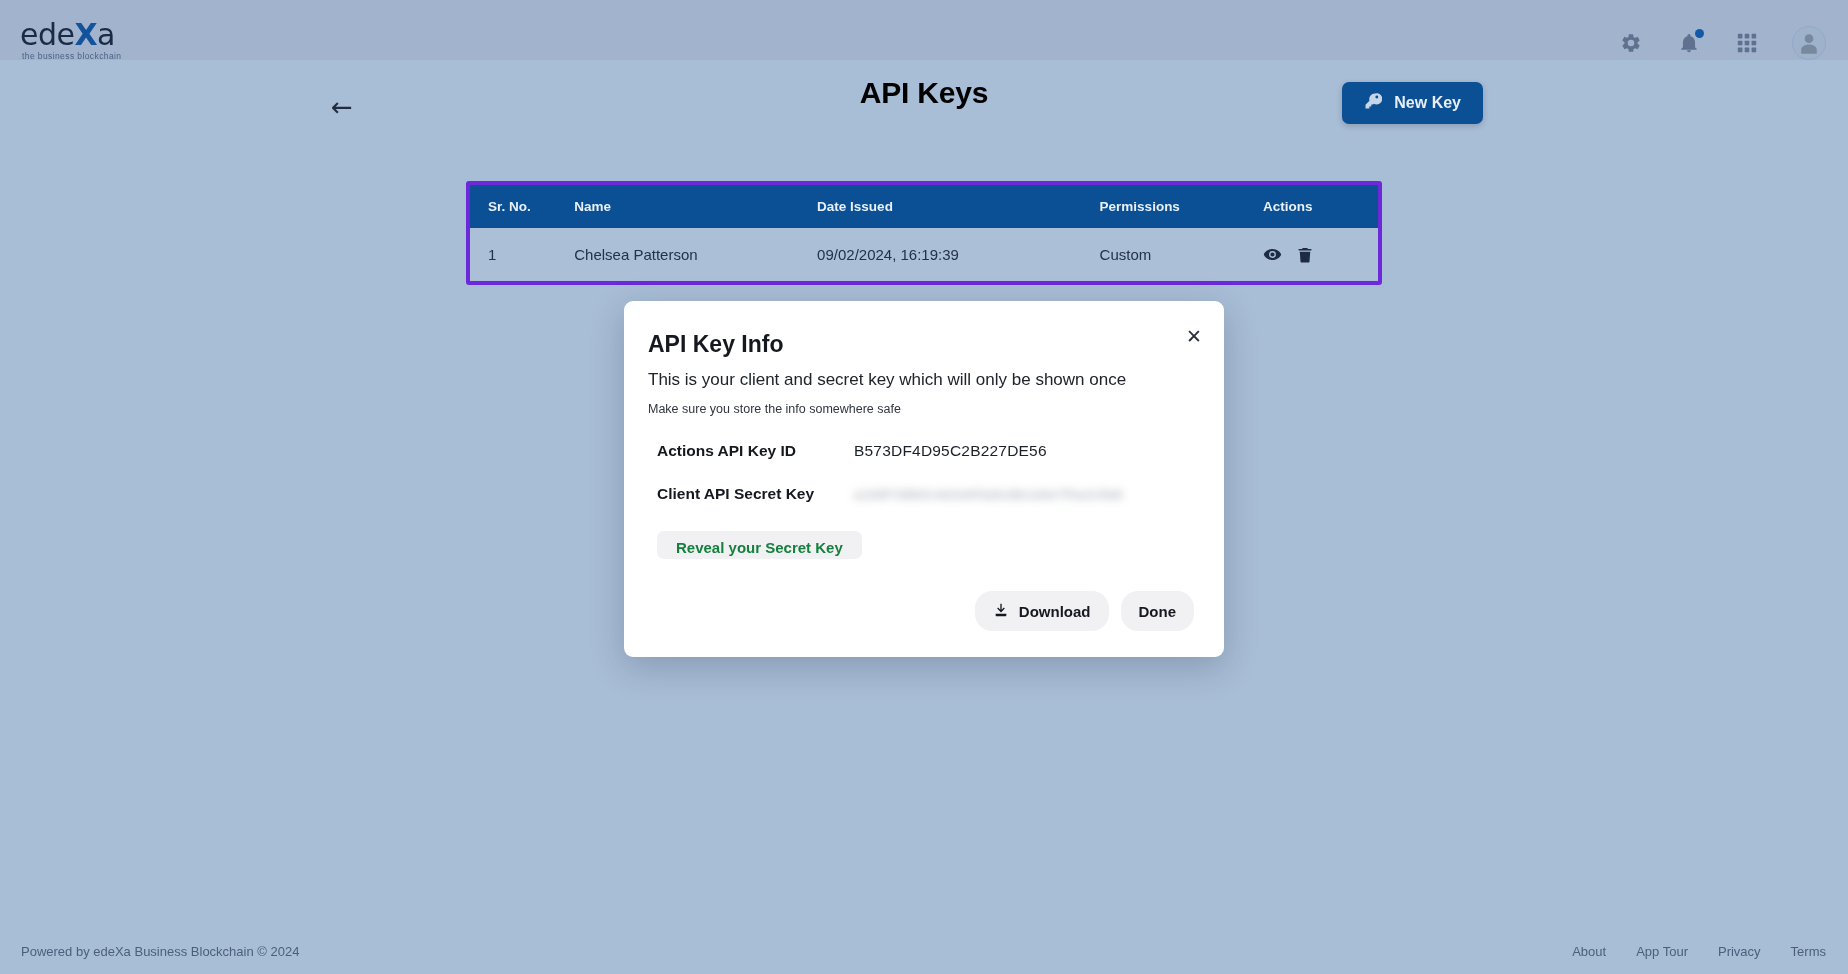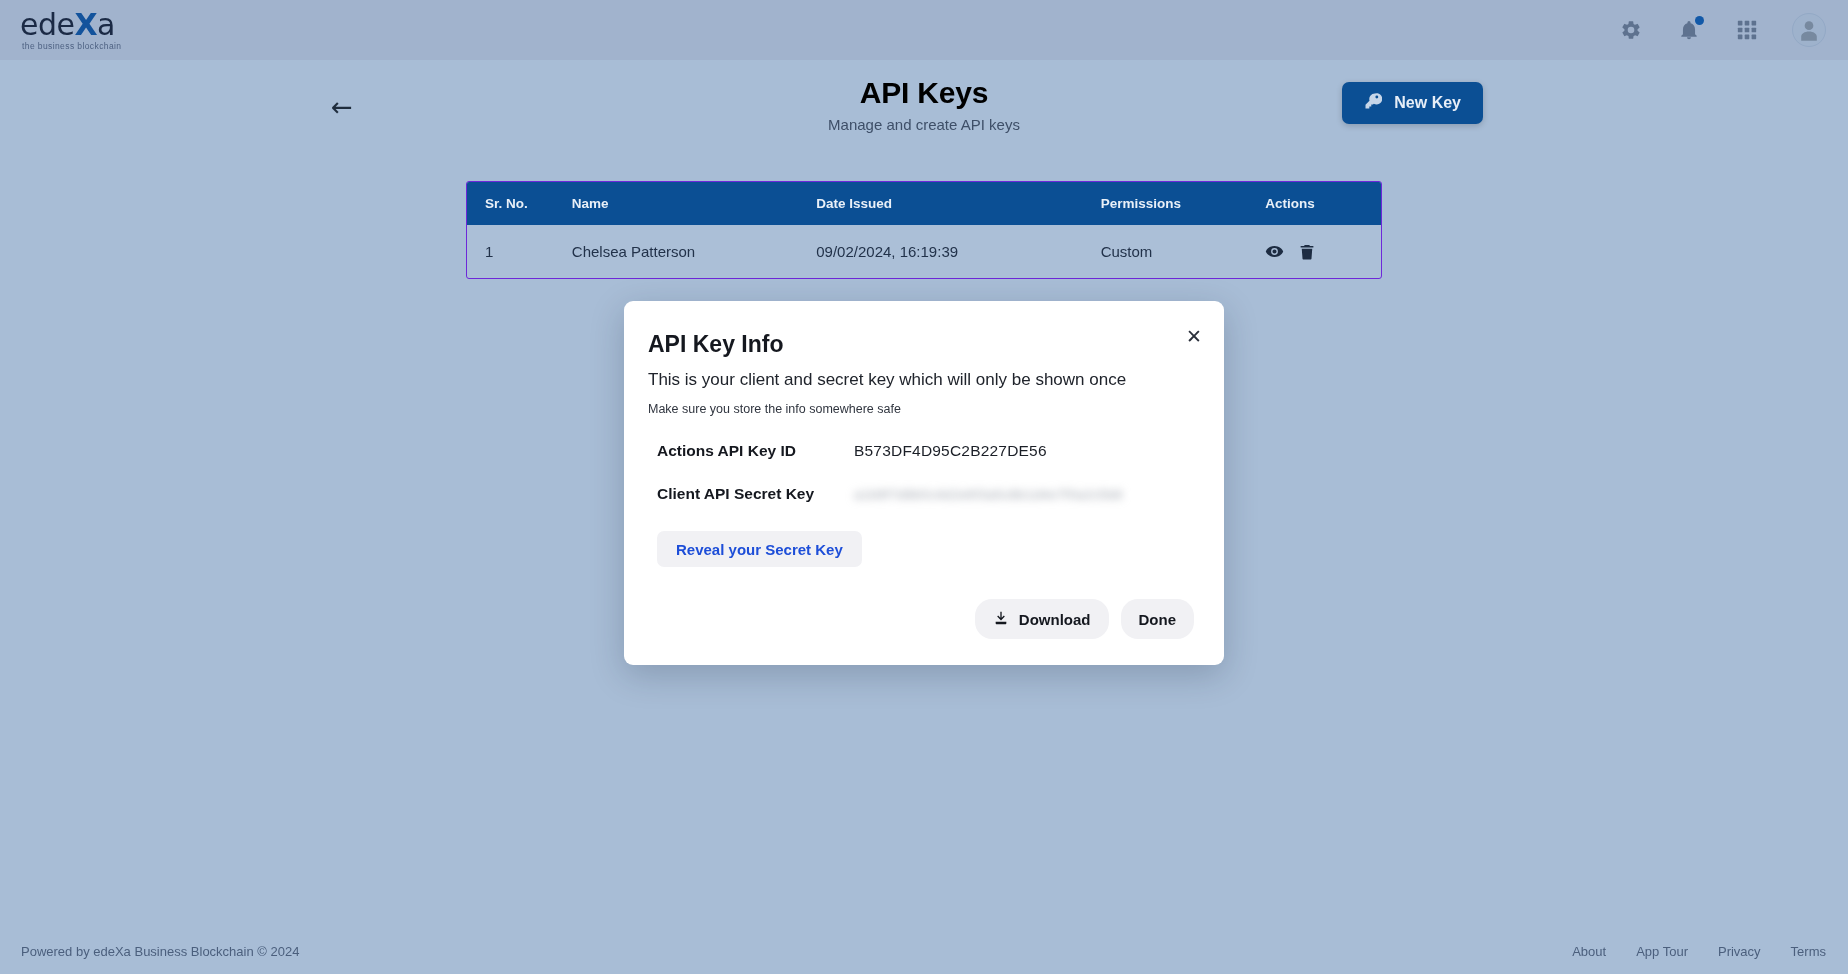--- a/index.html
+++ b/index.html
@@ -15,21 +15,21 @@
     background: #a8bdd6;
     color: #1f2d3d;
     position: relative;
   }
 
   
   .topbar {
     height: 60px;
     background: #a1b3cd;
     display: flex;
-    align-items: center;
+    align-items: flex-end;
     justify-content: space-between;
     padding: 0 22px 0 20px;
   }
 
   .logo-wrap {
     display: flex;
     flex-direction: column;
     line-height: 1;
     user-select: none;
   }
@@ -136,21 +136,21 @@
     gap: 12px;
     cursor: pointer;
     box-shadow: 0 2px 6px rgba(0,0,0,0.18);
   }
   .new-key-btn svg { fill: #c6d6e9; }
 
   
   .table-wrap {
     width: 916px;
     margin: 29px auto 0;
-    border: 1px solid #6d28d9;
+    border: 4px solid #6d28d9;
     border-radius: 3px;
     overflow: hidden;
   }
   table { width: 100%; border-collapse: collapse; }
   thead tr { background: #0b4f94; }
   thead th {
     text-align: left;
     color: #e9f0f8;
     font-size: 13.5px;
     font-weight: 700;
@@ -238,25 +238,25 @@
     user-select: none;
     letter-spacing: 0.6px;
     font-size: 13px;
   }
 
   .reveal-btn {
     margin: 28px 0 0 11px;
     background: #f1f1f4;
     border: none;
     border-radius: 7px;
-    height: 36px;
+    height: 28px;
     padding: 8px 19px;
     font-size: 15px;
     font-weight: 700;
-    color: #1d4ed8;
+    color: #15803d;
     cursor: pointer;
     font-family: "Liberation Sans", sans-serif;
   }
 
   .modal-actions {
     display: flex;
     justify-content: flex-end;
     gap: 12px;
     margin-top: 32px;
     padding-right: 8px;
@@ -343,21 +343,20 @@
 
   </div>
 </div>
 
 <div class="page-head">
 
   <div class="back-arrow">←</div>
 
   <div class="head-center">
     <div class="page-title">API Keys</div>
-    <div class="page-sub">Manage and create API keys</div>
   </div>
 
   <button class="new-key-btn">
     <span>
       <svg width="18" height="18" viewBox="0 0 24 24">
           <path d="M14.5 2a7.5 7.5 0 0 0-7.2 9.6L2 16.9V22h5.1v-2.6h2.6v-2.6h2.2l1.2-1.2A7.5 7.5 0 1 0 14.5 2zm2.6 6.6a1.9 1.9 0 1 1 0-3.8 1.9 1.9 0 0 1 0 3.8z"></path>
         </svg>
     </span>
     <span>New Key</span>
   </button>

